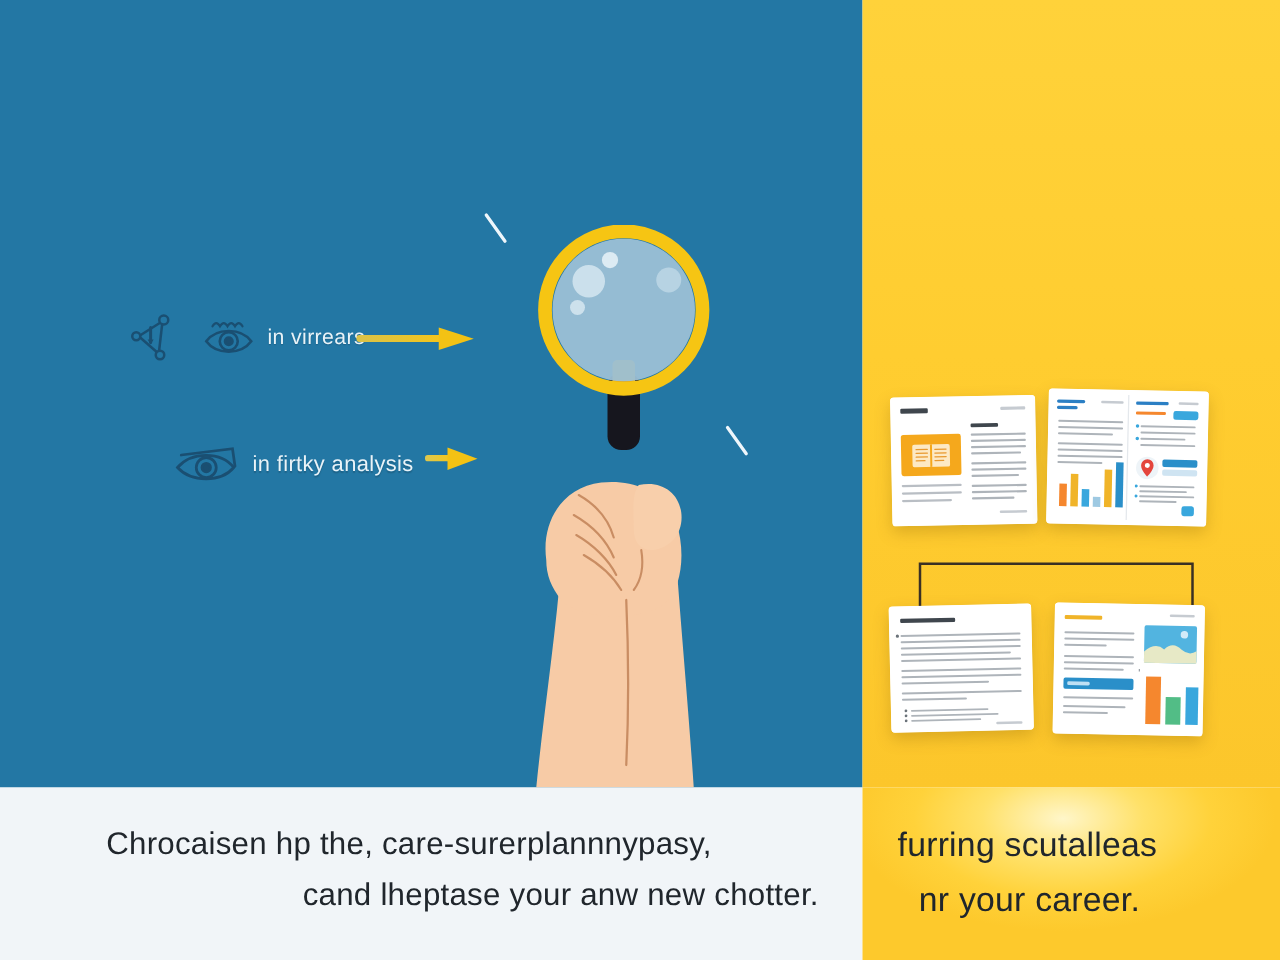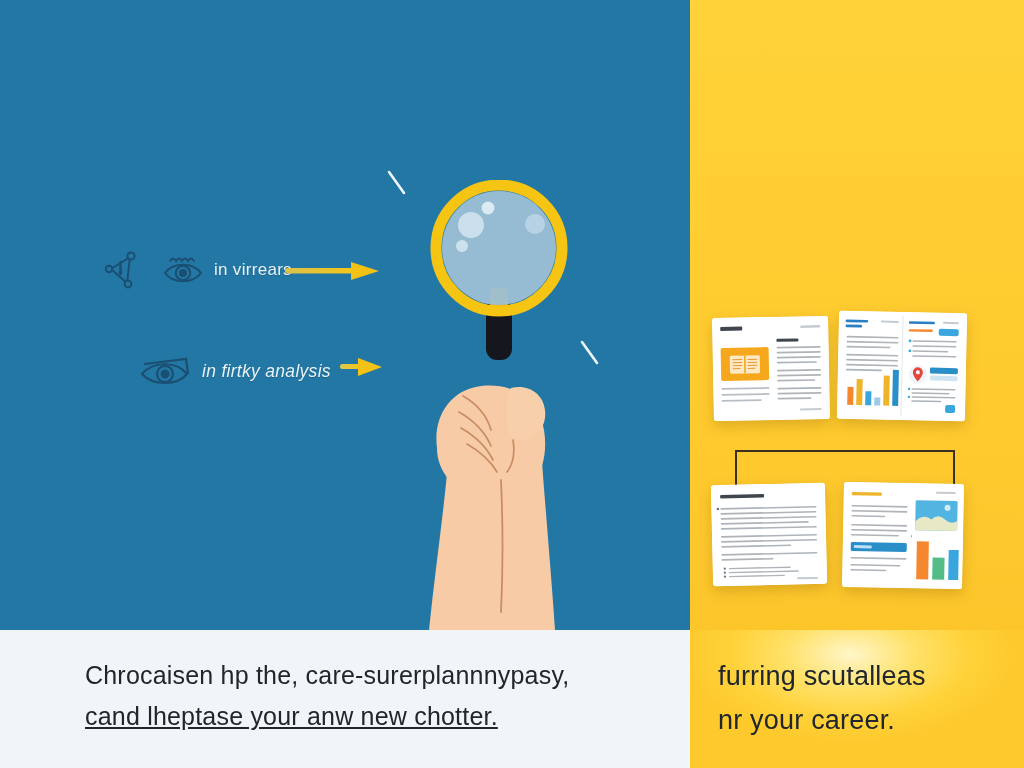--- a/index.html
+++ b/index.html
@@ -14,21 +14,21 @@
   .caption-left{position:absolute;left:0;top:630px;width:690px;height:138px;background:#f1f5f8;}
   .caption-right{position:absolute;left:690px;top:630px;width:334px;height:138px;
     background:radial-gradient(ellipse 170px 90px at 48% 18%, #fff6c9 0%, #ffe169 38%, #ffd23a 70%, #fdc92c 100%);}
 
   
   .anno{position:absolute;display:flex;align-items:center;gap:9px;}
   .anno-1{left:100px;top:248px;}
   .anno-2{left:137px;top:350px;}
   .anno-label{color:#e9f3f8;font-size:17px;letter-spacing:.3px;white-space:nowrap;
     text-shadow:0 1px 1px rgba(0,0,0,.18);}
-  .anno-2 .anno-label{font-size:17.5px;font-style:italic;}
+  .anno-2 .anno-label{font-size:17.5px;}
   .icon-wrap{display:block;line-height:0;}
 
   .arrow{position:absolute;display:block;}
   .arrow-1{left:285px;top:258px;}
   .arrow-2{left:340px;top:355px;}
 
   .spark{position:absolute;}
   .spark-1{left:385px;top:168px;}
   .spark-2{left:578px;top:338px;}
 
@@ -42,23 +42,23 @@
   .card-a{left:713px;top:317px;width:116px;height:103px;transform:rotate(-1.1deg);}
   .card-b{left:838px;top:312px;width:128px;height:108px;transform:rotate(1.2deg);}
   .card-c{left:712px;top:484px;width:114px;height:101px;transform:rotate(-1.3deg);}
   .card-d{left:843px;top:483px;width:120px;height:105px;transform:rotate(1.1deg);}
 
   .connector{position:absolute;left:733px;top:447px;}
 
   .caption-text{position:absolute;color:#20262c;font-size:25px;line-height:1.62;
     letter-spacing:.2px;}
   .cap-l{left:85px;top:655px;width:570px;}
-  .cap-l .line2{display:block;text-decoration:underline;}
+  .cap-l .line2{display:block;text-align:right;}
   .cap-r{left:718px;top:655px;width:280px;font-size:27px;}
-  .cap-r .line2{display:block;}
+  .cap-r .line2{display:block;margin-left:17px;}
 </style>
 </head>
 <body>
 
 <div class="stage">
 
   <div class="panel-left">
 
     <div class="anno anno-1">
       <span class="icon-wrap">

